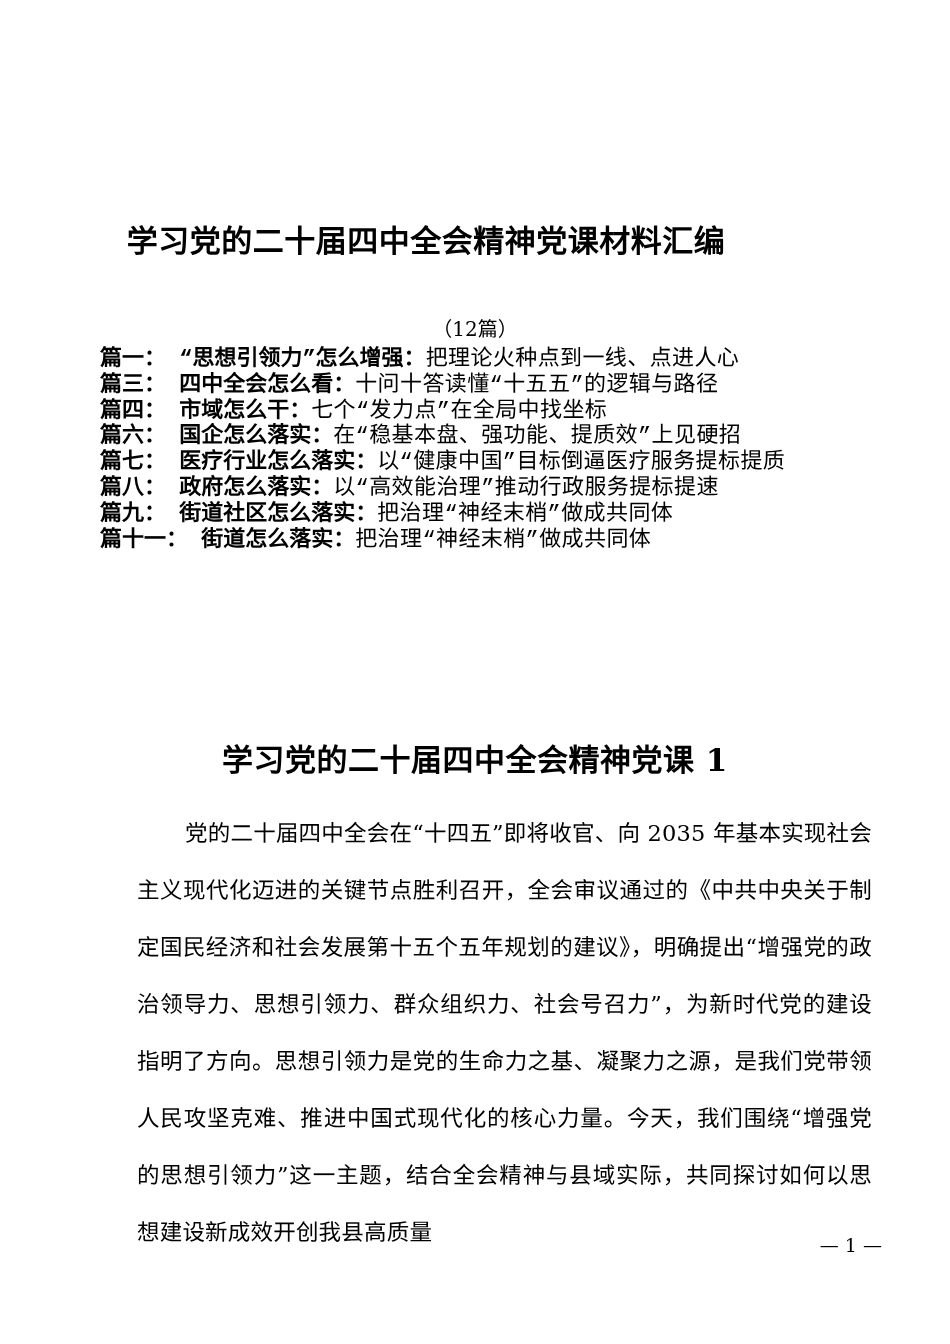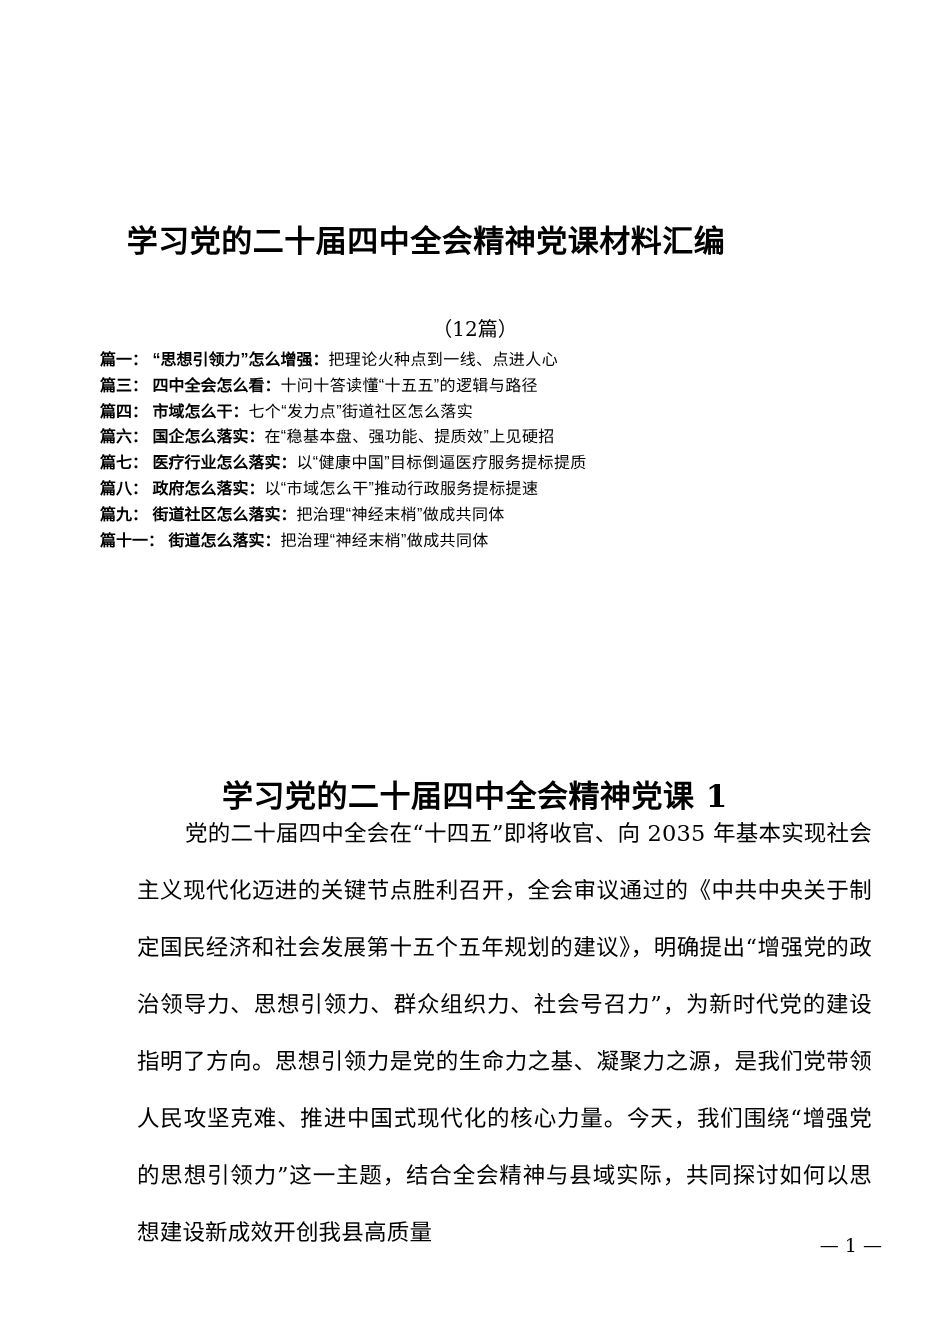--- a/index.html
+++ b/index.html
@@ -56,48 +56,48 @@
 
   
   .toc {
     position: absolute;
     top: 347px;
     left: 100px;
     width: 775px;
   }
 
   .toc-entry {
-    font-size: 16px;
+    font-size: 22px;
     line-height: 25.8px;
     text-align: justify;
     text-justify: inter-ideograph;
     white-space: normal;
     word-break: break-all;
-    font-family: Liberation Sans, sans-serif;
+    font-family: Liberation Mono, monospace;
   }
 
   .toc-lead {
     font-weight: bold;
     letter-spacing: 0px;
   }
 
   .toc-topic {
     font-weight: bold;
     letter-spacing: 0px;
   }
 
   .toc-desc {
     font-weight: normal;
     letter-spacing: 0.4px;
   }
 
   
   .article-heading {
     position: absolute;
-    top: 748px;
+    top: 712px;
     left: 0;
     width: 950px;
     text-align: center;
     font-size: 31px;
     font-weight: bold;
     line-height: 44px;
     letter-spacing: 0.5px;
     font-family: "DejaVu Serif", "Liberation Serif", serif;
     white-space: nowrap;
   }
@@ -140,24 +140,24 @@
 
 <div class="page">
 
   <h1 class="doc-title">学习党的二十届四中全会精神党课材料汇编</h1>
 
   <div class="doc-subtitle">（12篇）</div>
 
   <div class="toc">
       <div class="toc-entry"><span class="toc-lead">篇一：</span><span class="toc-topic"> “思想引领力”怎么增强：</span><span class="toc-desc">把理论火种点到一线、点进人心</span></div>
       <div class="toc-entry"><span class="toc-lead">篇三：</span><span class="toc-topic"> 四中全会怎么看：</span><span class="toc-desc">十问十答读懂“十五五”的逻辑与路径</span></div>
-      <div class="toc-entry"><span class="toc-lead">篇四：</span><span class="toc-topic"> 市域怎么干：</span><span class="toc-desc">七个“发力点”街道社区怎么落实</span></div>
+      <div class="toc-entry"><span class="toc-lead">篇四：</span><span class="toc-topic"> 市域怎么干：</span><span class="toc-desc">七个“发力点”在全局中找坐标</span></div>
       <div class="toc-entry"><span class="toc-lead">篇六：</span><span class="toc-topic"> 国企怎么落实：</span><span class="toc-desc">在“稳基本盘、强功能、提质效”上见硬招</span></div>
       <div class="toc-entry"><span class="toc-lead">篇七：</span><span class="toc-topic"> 医疗行业怎么落实：</span><span class="toc-desc">以“健康中国”目标倒逼医疗服务提标提质</span></div>
-      <div class="toc-entry"><span class="toc-lead">篇八：</span><span class="toc-topic"> 政府怎么落实：</span><span class="toc-desc">以“市域怎么干”推动行政服务提标提速</span></div>
+      <div class="toc-entry"><span class="toc-lead">篇八：</span><span class="toc-topic"> 政府怎么落实：</span><span class="toc-desc">以“高效能治理”推动行政服务提标提速</span></div>
       <div class="toc-entry"><span class="toc-lead">篇九：</span><span class="toc-topic"> 街道社区怎么落实：</span><span class="toc-desc">把治理“神经末梢”做成共同体</span></div>
       <div class="toc-entry"><span class="toc-lead">篇十一：</span><span class="toc-topic"> 街道怎么落实：</span><span class="toc-desc">把治理“神经末梢”做成共同体</span></div>
     </div>
 
   <h2 class="article-heading">学习党的二十届四中全会精神党课 1</h2>
 
   <div class="body-wrap">
     <p class="body-para">党的二十届四中全会在“十四五”即将收官、向 2035 年基本实现社会主义现代化迈进的关键节点胜利召开，全会审议通过的《中共中央关于制定国民经济和社会发展第十五个五年规划的建议》，明确提出“增强党的政治领导力、思想引领力、群众组织力、社会号召力”，为新时代党的建设指明了方向。思想引领力是党的生命力之基、凝聚力之源，是我们党带领人民攻坚克难、推进中国式现代化的核心力量。今天，我们围绕“增强党的思想引领力”这一主题，结合全会精神与县域实际，共同探讨如何以思想建设新成效开创我县高质量</p>
   </div>
 

